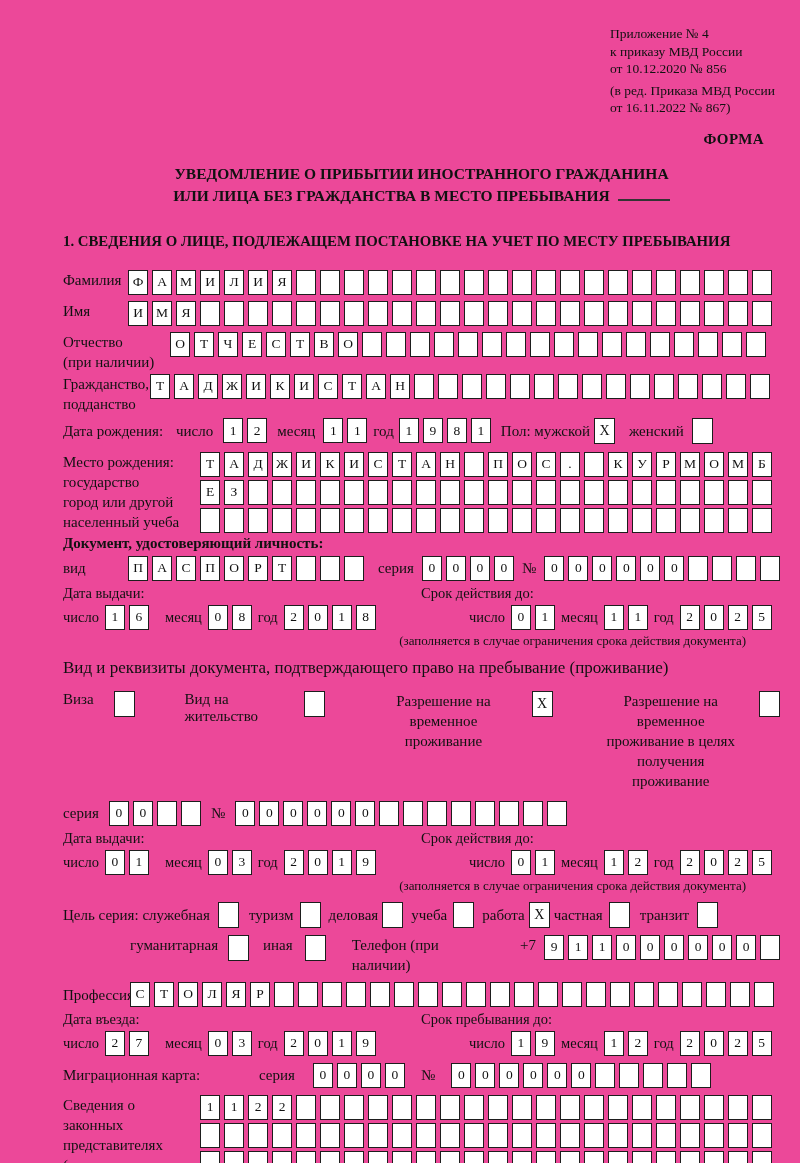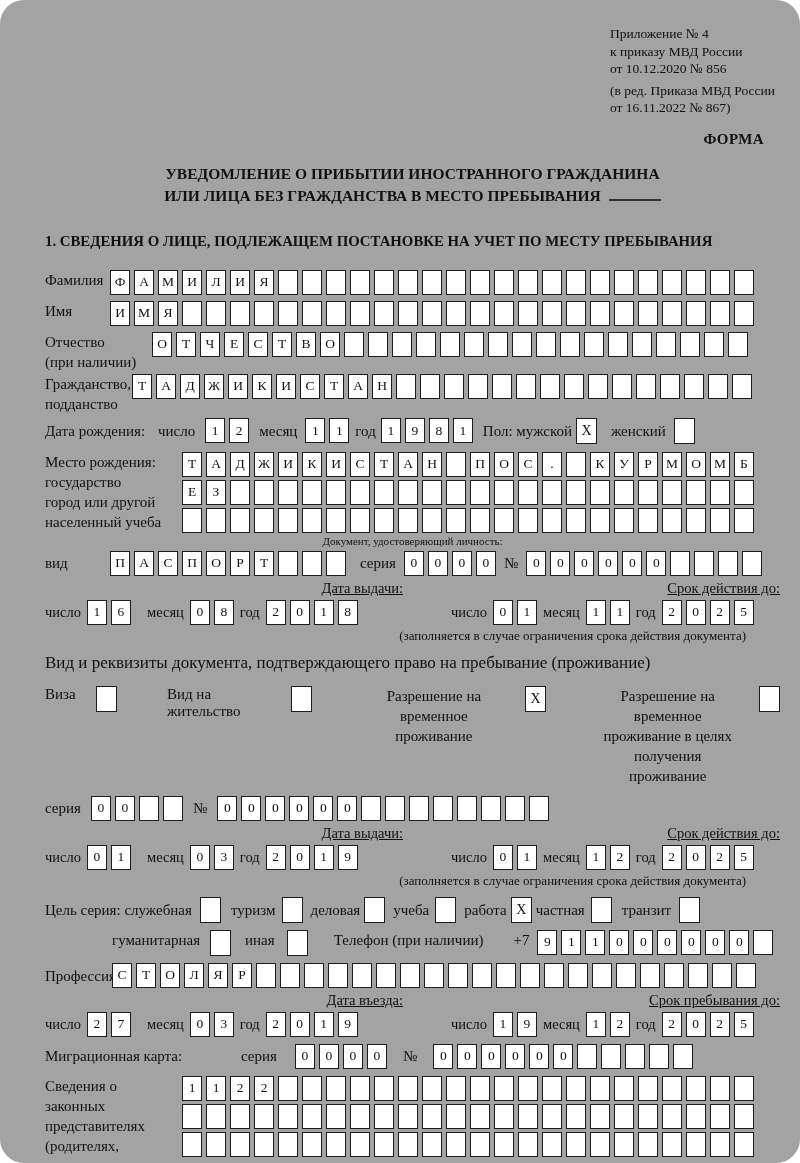--- a/index.html
+++ b/index.html
@@ -1,43 +1,43 @@
 <!DOCTYPE html>
 <html><head>
 <meta charset="utf-8">
 <style>
   html,body{margin:0;padding:0;background:#fff;}
   .page{
-    position:relative;width:800px;height:1163px;background:#a3a3a3;color:#111;
+    position:relative;width:800px;height:1163px;background:#ec4899;color:#111;
     font-family:"Liberation Serif","DejaVu Serif",serif;
-    box-sizing:border-box;padding:25px 20px 0 45px;overflow:hidden;border-radius:24px;
+    box-sizing:border-box;padding:25px 20px 0 63px;overflow:hidden;
   }
   .appendix{margin-left:auto;width:170px;font-size:13.5px;line-height:17.5px;}
   .appendix .gap{height:4px;}
   .forma{text-align:right;padding-right:16px;font-weight:bold;font-size:15px;margin-top:14px;letter-spacing:.4px;}
   .title{text-align:center;font-weight:bold;font-size:15.5px;line-height:22px;margin-top:15px;}
   .blank-line{display:inline-block;width:52px;border-bottom:2px solid #333;height:13px;margin-left:8px;}
   .section-title{font-weight:bold;font-size:14.8px;margin-top:26px;}
   .row{display:flex;align-items:flex-start;font-size:15px;line-height:20px;margin-bottom:6px;}
   .lbl{flex:0 0 auto;}
   .w65{width:65px;} .w67{width:67px;} .w87{width:87px;} .w107{width:107px;} .w137{width:137px;} .w140{width:140px;}
   .lbl2{line-height:20px;}
   .cells{display:flex;gap:4px;flex-wrap:nowrap;}
   .cell{
     box-sizing:border-box;flex:0 0 20px;width:20px;height:25px;
     border:1.6px solid #1d1d1d;display:flex;align-items:center;justify-content:center;
     font-size:13.5px;background:#fff;
   }
   .cb .cell{flex-basis:21px;width:21px;height:26px;font-size:14px;}
   .stack{display:flex;flex-direction:column;gap:3px;}
-  .doc-header{font-weight:normal;text-align:center;font-size:11px;margin:2px 0 4px 0;}
+  .doc-header{font-weight:bold;font-size:15px;margin:2px 0 4px 0;}
   .dates{display:flex;margin:0 0 2px 0;}
   .dcol-l{width:358px;}
   .dcol-r{flex:1;}
-  .dtitle{text-align:right;font-size:14.5px;margin-bottom:3px;text-decoration:underline;}
+  .dtitle{text-align:left;font-size:14.5px;margin-bottom:3px;}
   .drow{display:flex;align-items:center;gap:6px;font-size:14.5px;}
   .note-r{text-align:right;padding-right:34px;font-size:13px;margin:3px 0 8px 0;}
   .para{font-size:17px;line-height:22px;margin:2px 0;}
   .opts{display:flex;align-items:flex-start;gap:20px;font-size:15px;margin:12px 0 10px 0;}
   .opt-multi{text-align:center;line-height:20px;}
   .rep-note{font-size:13.3px;margin:8px 0 0 14px;}
   .spacer12{width:12px;} .spacer40{width:40px;}
 </style>
 </head>
 <body>

